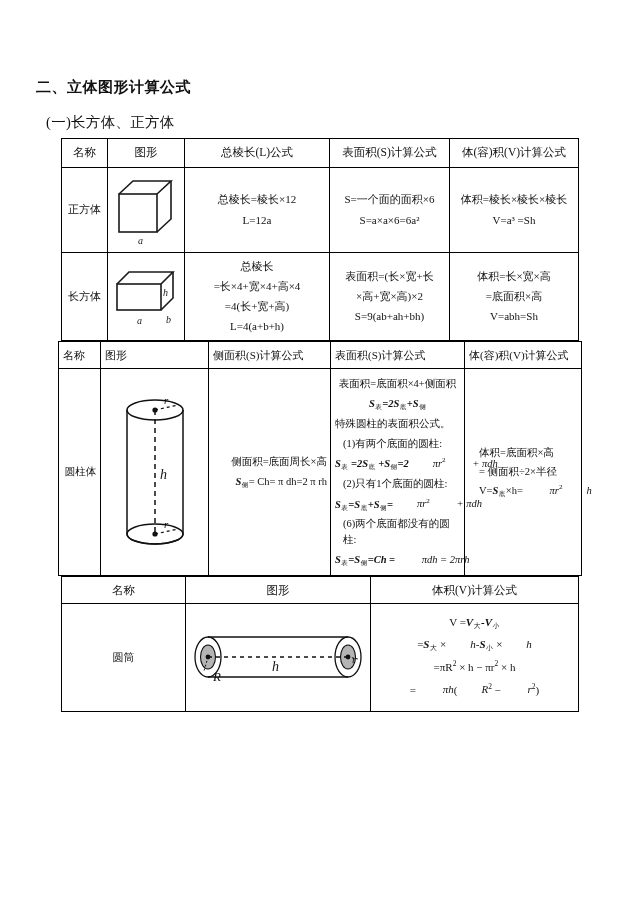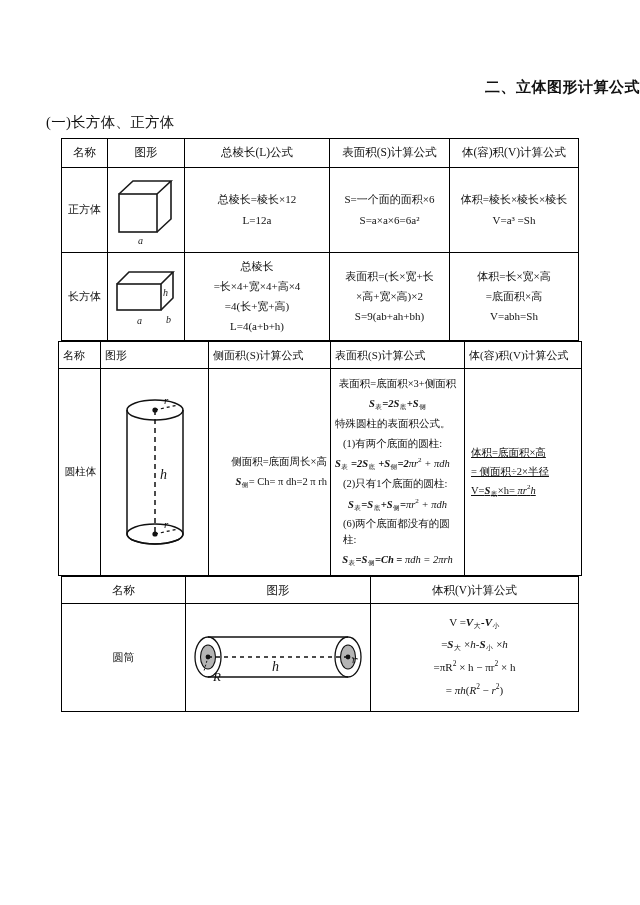--- a/index.html
+++ b/index.html
@@ -15,21 +15,21 @@
     position: relative;
     overflow: hidden;
   }
   .page {
     position: relative;
     width: 640px;
     height: 905px;
     padding: 0;
   }
   .doc-title {
-    text-align: right;
+    text-align: left;
     font-size: 15px;
     font-weight: bold;
     margin-top: 78px;
     letter-spacing: 0.5px;
     padding-left: 36px;
   }
   .section-head {
     font-size: 14.5px;
     font-weight: normal;
     margin: 16px 0 6px 46px;
@@ -64,35 +64,35 @@
   .t2 .hdr td { height: 22px; font-size: 11px; text-align: left; vertical-align: middle; padding-left: 4px; }
   .t2 .c1 { width: 42px; }
   .t2 .c2 { width: 108px; }
   .t2 .c3 { width: 122px; }
   .t2 .c4 { width: 134px; }
   .t2 .c5 { width: 117px; }
   .t2 .namecell { text-align: center; padding-left: 5px; vertical-align: middle; line-height: 1.5; }
   .t2 .figcell { padding: 4px 2px; text-align: center; vertical-align: middle; }
   .t2 .lat { text-align: right; vertical-align: middle; }
   .t2 .surf { text-align: left; vertical-align: top; padding: 3px 4px; }
-  .t2 .vol { text-align: left; vertical-align: middle; padding-left: 6px; text-decoration: underline; }
+  .t2 .vol { text-align: left; vertical-align: middle; padding-left: 14px; }
 
   
   .t3 { width: 517px; }
   .t3 td { font-size: 11px; text-align: center; line-height: 1.6; }
   .t3 .hdr td { height: 22px; font-size: 11.5px; }
   .t3 .c1 { width: 124px; }
   .t3 .c2 { width: 185px; }
   .t3 .c3 { width: 208px; }
   .t3 .figcell { padding: 8px 4px; }
   .t3 .vol { text-align: center; padding: 6px 4px 8px; }
 
   
   .f { white-space: nowrap; }
-  .it { font-style: italic; }
+  .it { font-style: italic; margin-left: 24px; }
   .bi { font-style: italic; font-weight: bold; }
   .sub {
     font-size: 0.62em;
     vertical-align: -0.35em;
     font-style: normal;
     padding: 0 0.5px;
   }
   sup { font-size: 0.68em; }
   .fline { margin: 4px 0; }
   .tline { margin: 3px 0; }
@@ -225,21 +225,21 @@
           <text x="48" y="13" font-size="11" font-style="italic" font-family="Liberation Serif, serif" fill="#111">r</text>
           <text x="48" y="137" font-size="11" font-style="italic" font-family="Liberation Serif, serif" fill="#111">r</text>
           <text x="44" y="88" font-size="14" font-style="italic" font-family="Liberation Serif, serif" fill="#111">h</text>
         </svg>
       </td>
       <td class="lat">
         <div class="fline">侧面积=底面周长×高</div>
         <div class="fline f"><span class="bi">S</span><span class="sub">侧</span><span>= Ch= π dh=2 π rh</span></div>
       </td>
       <td class="surf">
-        <div class="fline ctr">表面积=底面积×3+侧面积</div>
+        <div class="fline ctr">表面积=底面积×4+侧面积</div>
         <div class="fline ctr f">
           <span class="bi">S</span><span class="sub">表</span><span class="bi">=2S</span><span class="sub">底</span><span class="bi">+S</span><span class="sub">侧</span>
         </div>
         <div class="fline">特殊圆柱的表面积公式。</div>
         <div class="fline indent">(1)有两个底面的圆柱:</div>
         <div class="fline f">
           <span class="bi">S</span><span class="sub">表</span><span class="bi"> =2S</span><span class="sub">底</span><span class="bi"> +S</span><span class="sub">侧</span><span class="bi">=2</span><span class="it">πr</span><sup>2</sup><span class="it"> + πdh</span>
         </div>
         <div class="fline indent">(2)只有1个底面的圆柱:</div>
         <div class="fline ctr f">

